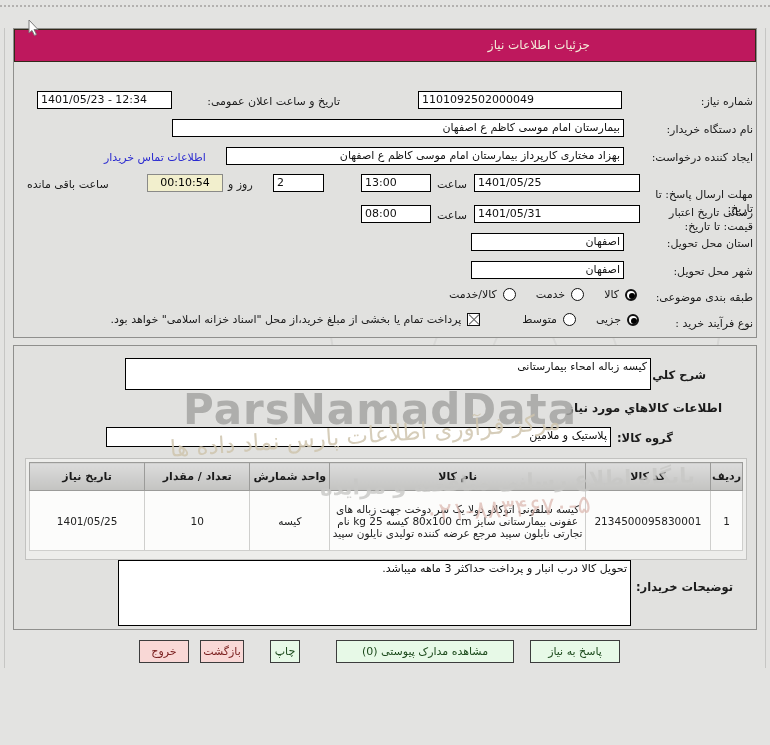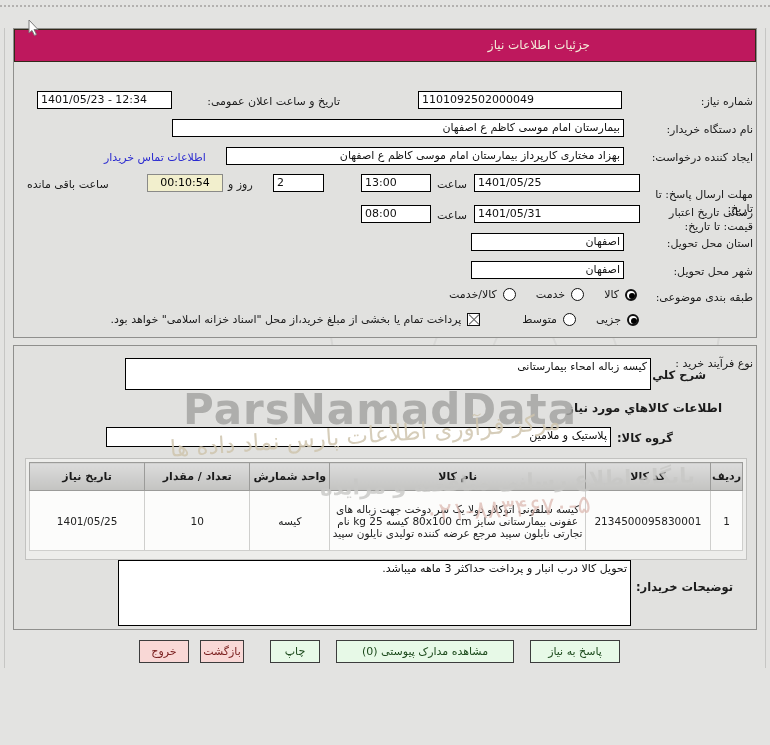--- a/index.html
+++ b/index.html
@@ -115,21 +115,21 @@
     <span class="radio sel"></span>
     <span class="lbl" style="position:static;">کالا</span>
     <span class="gap14"></span>
     <span class="radio thin"></span>
     <span class="lbl" style="position:static;">خدمت</span>
     <span class="gap14"></span>
     <span class="radio thin"></span>
     <span class="lbl" style="position:static;">کالا/خدمت</span>
   </div>
 
-  <div class="lbl zc" style="right:17px; top:317px;margin-top:40px;">نوع فرآیند خرید :</div>
+  <div class="lbl zc" style="right:17px; top:317px;">نوع فرآیند خرید :</div>
   <div class="rgroup zc" style="left:27px; top:313px; width:612px;">
     <span class="radio sel"></span>
     <span class="lbl" style="position:static;">جزیی</span>
     <span class="gap14"></span>
     <span class="radio thin"></span>
     <span class="lbl" style="position:static;">متوسط</span>
     <span style="width:30px;"></span>
     <span class="chk"></span>
     <span class="lbl" style="position:static;">پرداخت تمام یا بخشی از مبلغ خرید،از محل "اسناد خزانه اسلامی" خواهد بود.</span>
   </div>
@@ -173,21 +173,21 @@
       </tr>
     </tbody>
       </table>
   </div>
 
   <div class="lbl blbl zc" style="left:636px; top:580px; font-size:11.5px;">توضیحات خریدار:</div>
   <textarea class="inp rt zc" style="left: 118px; top: 560px; width: 513px; height: 66px; position: absolute;">تحویل کالا درب انبار و پرداخت حداکثر 3 ماهه میباشد.</textarea>
 
   <button class="btn green" style="left:530px; width:90px;">پاسخ به نیاز</button>
   <button class="btn green" style="left:336px; width:178px;">مشاهده مدارک پیوستی (0)</button>
-  <button class="btn green" style="left:270px; width:50px;">چاپ</button>
+  <button class="btn green" style="left:270px; width:30px;">چاپ</button>
   <button class="btn pink" style="left:200px; width:44px;">بازگشت</button>
   <button class="btn pink" style="left:139px; width:50px;">خروج</button>
 
   <div class="wm wm-brand">ParsNamadData</div>
   <div class="wm wm-hand1">مرکز فرآوری اطلاعات پارس نماد داده ها</div>
   <div class="wm wm-hand2">پایگاه اطلاع رسانی مناقصه و مزایده</div>
   <div class="wm wm-phone">۰۲۱-۸۸۳۴۶۷۰-۵</div>
 
   <svg style="position:absolute; left:28px; top:19px; z-index:20;" width="14" height="18" viewBox="0 0 14 18">
     <polygon points="1,1 1,14 4,11.5 6.5,16.5 8.5,15.5 6,10.5 10,10.5" fill="#ffffff" stroke="#7a7a7a" stroke-width="1"></polygon>

